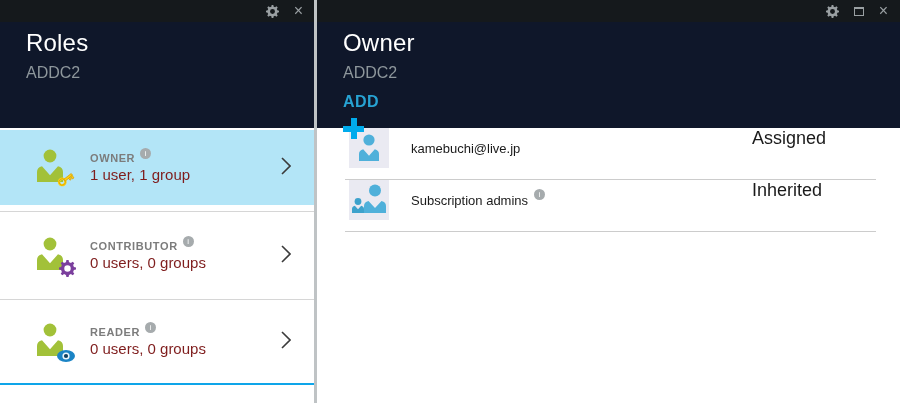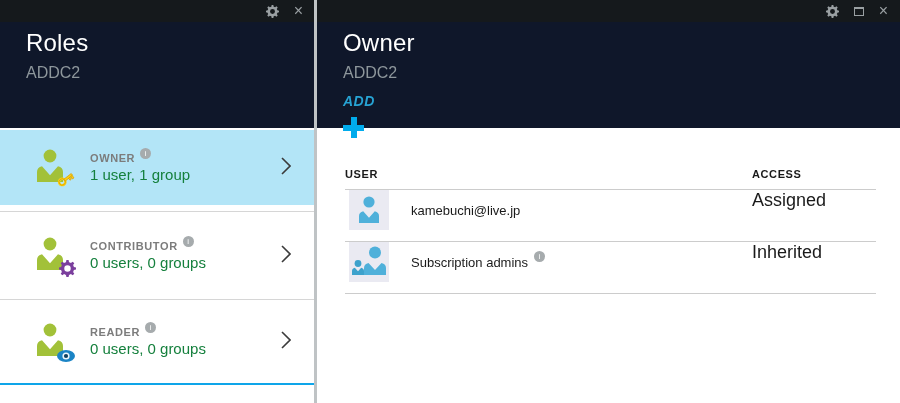--- a/index.html
+++ b/index.html
@@ -18,22 +18,22 @@
               justify-content:flex-end; gap:15px; padding:0 12px; }
   .tb-icon { color:#9aa0a3; display:flex; align-items:center; cursor:pointer; }
   .tb-icon svg { display:block; }
   .close-glyph { font-size:16px; line-height:16px; color:#9aa0a3; font-weight:400; }
   .max-icon { width:10px; height:9px; border:1px solid #9aa0a3; border-top-width:2px; display:inline-block; }
 
   
   .blade-header { height:106px; background:#0f172a; padding:7px 0 0 26px; }
   .blade-title { color:#ffffff; font-size:24px; font-weight:300; letter-spacing:.2px; }
   .blade-subtitle { color:#8e979c; font-size:16px; margin-top:7px; }
-  .add-link { color:#27a3d3; font-size:14px; font-weight:bold; letter-spacing:.5px;
-              margin-top:11px; display:inline-block; cursor:pointer;font-style:italic; }
+  .add-link { color:#27a3d3; font-size:16px; font-weight:bold; letter-spacing:.5px;
+              margin-top:11px; display:inline-block; cursor:pointer; }
   .plus-btn { position:relative; width:22px; height:22px; margin-top:7px; cursor:pointer; display:block; }
   .plus-btn::before, .plus-btn::after { content:""; position:absolute; background:#00abec; }
   .plus-btn::before { left:0; top:8px; width:21px; height:6px; }
   .plus-btn::after  { left:8px; top:0; width:6px; height:21px; }
 
   
   .role-list { background:#ffffff; height:275px; }
   .role-item { position:relative; display:flex; align-items:center; padding-left:34px; cursor:pointer; }
   .role-item.selected { background:#b3e5f7; height:75px; margin-top:2px; }
   .role-item.second { height:89px; margin-top:6px; border-top:1px solid #d6d6d6; border-bottom:1px solid #d6d6d6; }
@@ -42,21 +42,21 @@
   .role-icon { position:relative; width:40px; height:38px; margin-right:16px; flex:none; }
   .role-icon .person { position:absolute; left:0; top:0; }
   .role-icon .badge  { position:absolute; right:-2px; bottom:-2px; }
 
   .role-text { display:flex; flex-direction:column; }
   .role-name-row { display:flex; align-items:flex-start; gap:5px; }
   .role-name { font-size:11px; color:#7c7c7c; letter-spacing:.6px; font-weight:bold; }
   .info-dot { width:11px; height:11px; border-radius:50%; background:#a6abad; color:#ffffff;
               font-size:8px; line-height:11px; text-align:center; display:inline-block;
               position:relative; top:-4px; cursor:pointer; }
-  .role-count { font-size:15px; color:#15803d; margin-top:2px; }
+  .role-count { font-size:15px; color:#7f1d1d; margin-top:2px; }
   .chevron { position:absolute; right:24px; top:50%; transform:translateY(-50%); }
 
   
   .blade-content { background:#ffffff; height:275px; }
   .access-table { margin:0 0 0 28px; width:531px; }
   .thead { display:flex; padding-top:40px; padding-bottom:9px; border-bottom:1px solid #cccccc; }
   .th { font-size:11px; font-weight:bold; color:#1a1a1a; letter-spacing:.6px; }
   .th-user { width:407px; }
   .trow { display:flex; align-items:flex-start; height:52px; border-bottom:1px solid #cccccc; cursor:pointer; }
   .tcell-user { width:407px; display:flex; align-items:center; gap:22px; padding-left:4px; }
@@ -202,24 +202,20 @@
   <div class="blade-header">
     <div class="blade-title">Owner</div>
     <div class="blade-subtitle">ADDC2</div>
     <span class="add-link">ADD</span>
     <span class="plus-btn"></span>
   </div>
 
   <div class="blade-content">
     <div class="access-table">
 
-      <div class="thead">
-        <span class="th th-user">USER</span>
-        <span class="th">ACCESS</span>
-      </div>
 
       <div class="trow">
         <span class="tcell-user">
           <span class="avatar">
             <svg width="40" height="40" viewBox="0 0 40 40" fill="#4fb0da">
               <circle cx="20" cy="12" r="5.6"></circle>
               <path d="M10 33 V26 q0-3.8 4.2-4.8 l5.8 6.5 5.8-6.5 q4.2 1 4.2 4.8 V33 Z"></path>
             </svg>
           </span>
           <span class="user-name">kamebuchi@live.jp</span>

